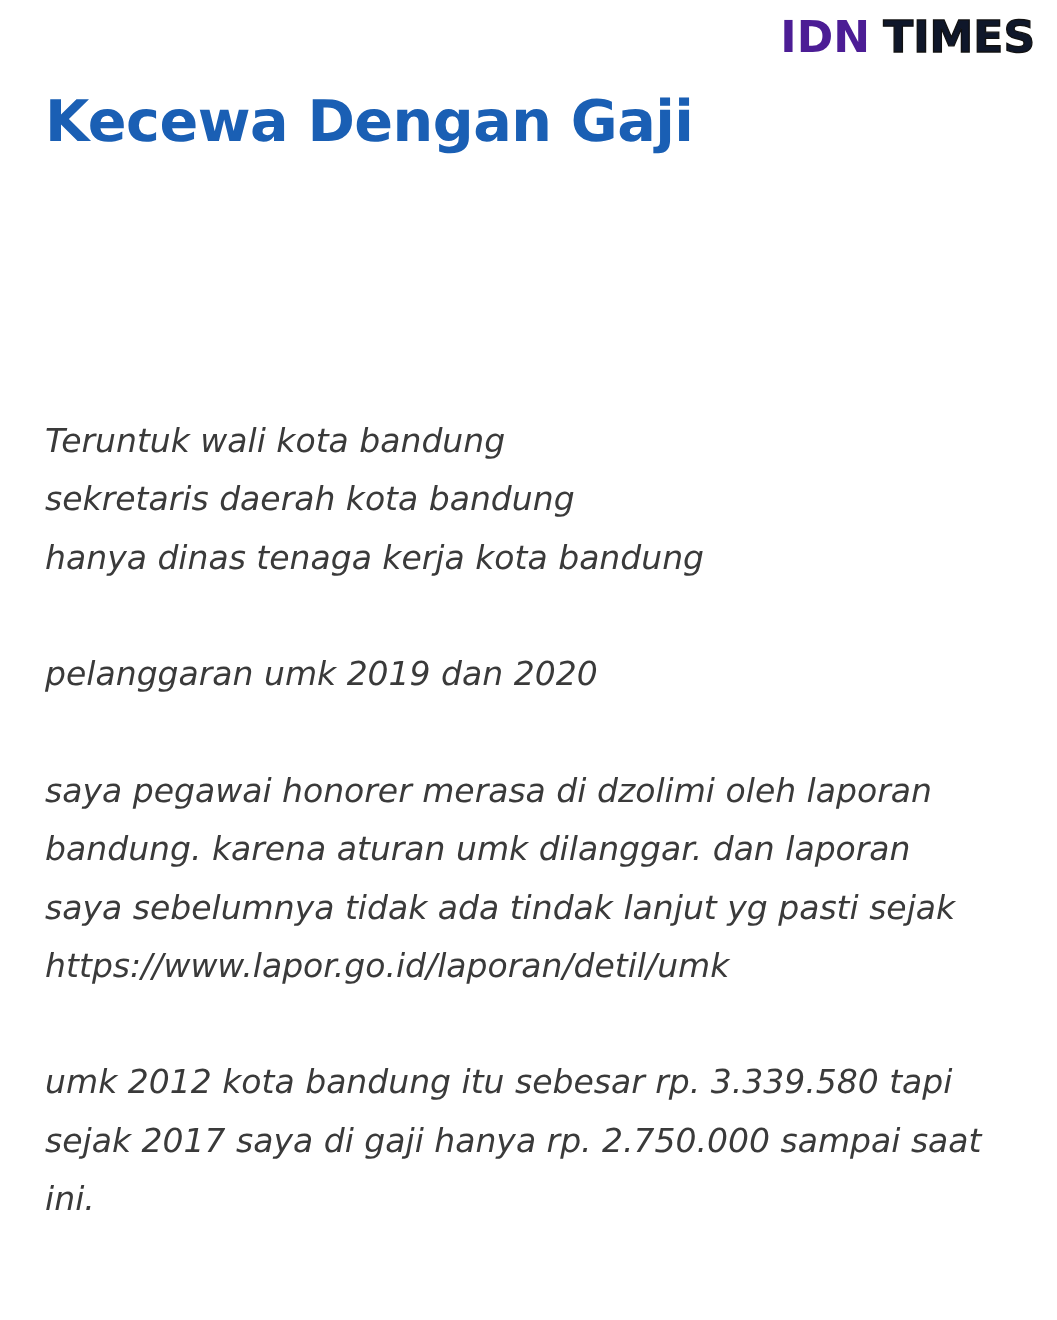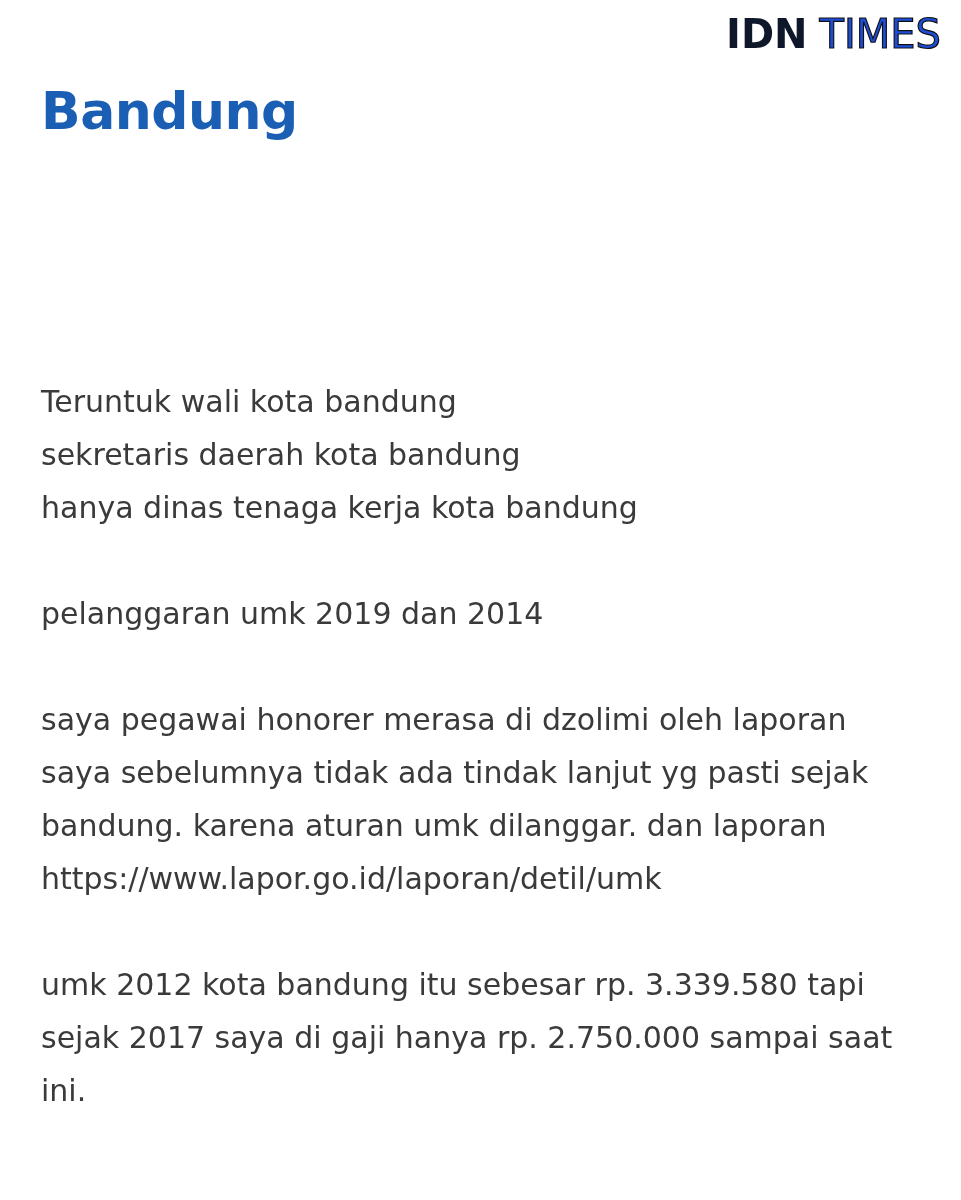--- a/index.html
+++ b/index.html
@@ -1,48 +1,48 @@
 <!DOCTYPE html>
 <html><head>
   <meta charset="utf-8">
   <style>
     html, body { margin: 0; padding: 0; background: #ffffff; }
     body { width: 961px; height: 1200px; position: relative; overflow: hidden; font-family: "DejaVu Sans", sans-serif; }
     .logo { position: absolute; top: 14px; right: 20px; font-family: "DejaVu Sans", sans-serif; font-weight: bold; font-size: 40px; letter-spacing: 0px; line-height: 1; }
-    .logo .idn { color: #0f172a; }
-    .logo .times { color: #1d4ed8; margin-left: 12px; font-weight: normal; -webkit-text-stroke: 1.2px #111; }
+    .logo .idn { color: #4c1d95; }
+    .logo .times { color: #0f172a; margin-left: 12px; font-weight: bold; -webkit-text-stroke: 1.2px #111; }
     .title { position: absolute; left: 41px; top: 60px; width: 860px; margin: 0; color: #1a5fb4; font-family: "DejaVu Sans", sans-serif; font-weight: bold; font-size: 52px; line-height: 102px; letter-spacing: -0.5px; }
     .body { position: absolute; left: 41px; top: 375px; width: 900px; color: #3a3a3a; font-family: "DejaVu Sans", sans-serif; font-size: 30px; line-height: 53px; }
-    .para { margin: 0 0 53px 0; }
+    .para { margin: 0 0 53px 0; font-style: italic; }
     .line { display: block; white-space: nowrap; }
   </style>
 </head>
 <body>
 
 <div class="logo">
   <span class="idn">IDN</span><span class="times">TIMES</span>
 </div>
 
 <h1 class="title">
-  <span class="line">Bandung</span>
+  <span class="line">Kecewa Dengan Gaji</span>
 </h1>
 
 <div class="body">
   <p class="para">
     <span class="line">Teruntuk wali kota bandung</span>
     <span class="line">sekretaris daerah kota bandung</span>
     <span class="line">hanya dinas tenaga kerja kota bandung</span>
   </p>
   <p class="para">
-    <span class="line">pelanggaran umk 2019 dan 2014</span>
+    <span class="line">pelanggaran umk 2019 dan 2020</span>
   </p>
   <p class="para">
     <span class="line">saya pegawai honorer merasa di dzolimi oleh laporan</span>
+    <span class="line">bandung. karena aturan umk dilanggar. dan laporan</span>
     <span class="line">saya sebelumnya tidak ada tindak lanjut yg pasti sejak</span>
-    <span class="line">bandung. karena aturan umk dilanggar. dan laporan</span>
     <span class="line">https://www.lapor.go.id/laporan/detil/umk</span>
   </p>
   <p class="para">
     <span class="line">umk 2012 kota bandung itu sebesar rp. 3.339.580 tapi</span>
     <span class="line">sejak 2017 saya di gaji hanya rp. 2.750.000 sampai saat</span>
     <span class="line">ini.</span>
   </p>
 </div>
 
 </body></html>

